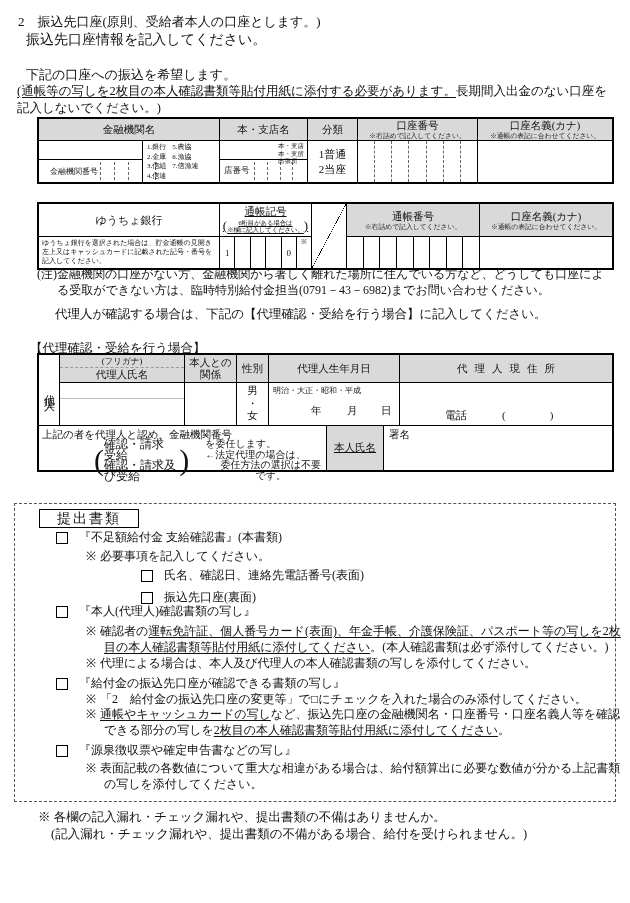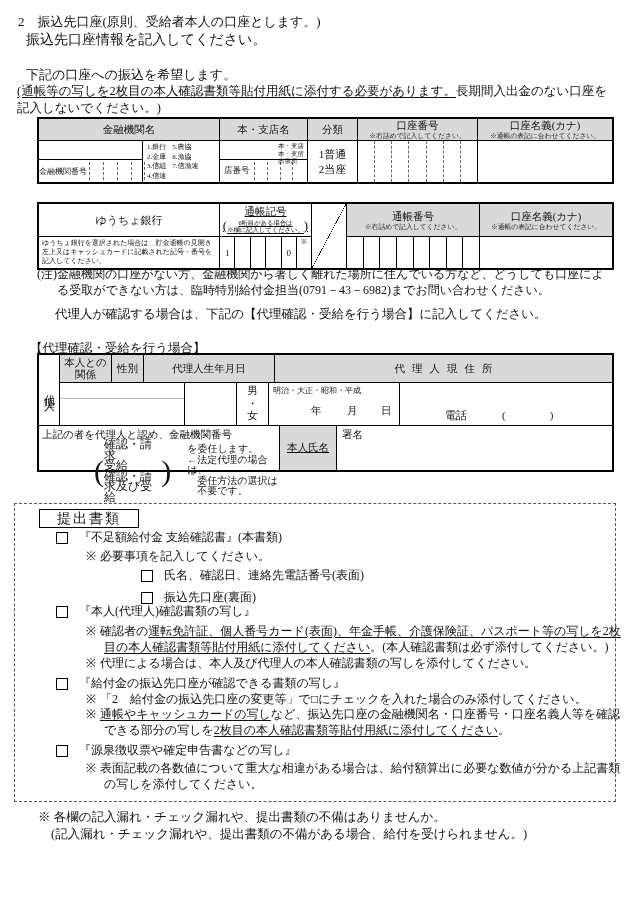--- a/index.html
+++ b/index.html
@@ -56,21 +56,21 @@
         <div class="hlbl">口座名義(カナ)</div>
         <div class="subnote">※通帳の表記に合わせてください。</div>
       </div>
     </div>
     <div class="row" style="flex:1;">
 
       <div style="width:181px;box-sizing:border-box;border-right:1px solid #000;display:flex;">
         <div style="width:103px;display:flex;flex-direction:column;">
           <div style="flex:1;"></div>
           <div style="height:22px;border-top:1px solid #000;display:flex;align-items:center;">
-            <span style="font-size:8px;margin-left:0;white-space:nowrap;">金融機関番号</span>
+            <span style="font-size:8px;margin-left:11px;white-space:nowrap;">金融機関番号</span>
             <span class="dgrp" style="margin-left:2px;">
               <span class="dc" style="width:14px;height:18px;"></span>
                 <span class="dc" style="width:14px;height:18px;"></span>
                 <span class="dc" style="width:14px;height:18px;"></span>
                 <span class="dc endr" style="width:14px;height:18px;"></span>
             </span>
           </div>
         </div>
         <div style="flex:1;box-sizing:border-box;border-left:1px solid #000;display:flex;padding:2px 0 0 4px;font-size:7px;line-height:9.5px;">
           <div>
@@ -190,20 +190,24 @@
 
   <div class="tbl" style="left:37px;top:353px;width:577px;height:119px;">
     <div class="row" style="height:71px;border-bottom:1px solid #000;">
 
       <div class="c" style="width:21px;font-size:11px;">
         <span class="vert">代理人</span>
       </div>
       <div style="flex:1;display:flex;flex-direction:column;">
 
         <div class="row" style="height:28px;border-bottom:1px solid #000;">
+          <div class="c hd stack" style="width:125px;align-items:stretch;">
+            <div style="font-size:8.5px;line-height:12px;border-bottom:1px dashed #999;text-align:center;">(フリガナ)</div>
+            <div style="font-size:10.5px;line-height:14px;text-align:center;">代理人氏名</div>
+          </div>
           <div class="c hd stack" style="width:52px;font-size:10.5px;line-height:12px;">
             <div>本人との</div>
             <div>関係</div>
           </div>
           <div class="c hd hlbl" style="width:32px;">性別</div>
           <div class="c hd hlbl" style="width:131px;">代理人生年月日</div>
           <div class="c hd hlbl" style="flex:1;letter-spacing:7px;text-indent:7px;">代理人現住所</div>
         </div>
 
         <div class="row" style="flex:1;">
@@ -237,26 +241,26 @@
           <span class="paren">(</span>
           <span style="font-size:12px;line-height:10.5px;display:inline-block;width:88px;">
             <span style="display:block;">確認・請求</span>
             <span style="display:block;">受給</span>
             <span style="display:block;">確認・請求及び受給</span>
           </span>
           <span class="paren">)</span>
           <span style="font-size:10px;line-height:10.5px;display:inline-block;margin-left:16px;">
             <span style="display:block;">を委任します。</span>
             <span style="display:block;">←法定代理の場合は、</span>
-            <span style="display:block;padding-left:10px;">委任方法の選択は不要です。</span>
+            <span style="display:block;padding-left:10px;text-align:center;">委任方法の選択は不要です。</span>
           </span>
         </div>
       </div>
       <div class="c hd" style="width:57px;font-size:10.5px;text-decoration:underline;">本人氏名</div>
-      <div style="width:275px;position:relative;">
+      <div style="width:228px;position:relative;">
         <span style="position:absolute;left:5px;top:2px;font-size:10.5px;">署名</span>
       </div>
     </div>
   </div>
 
   <div class="docbox" style="left:14px;top:503px;width:602px;height:299px;">
     <div style="position:absolute;left:24px;top:5px;width:100px;height:19px;box-sizing:border-box;border:1px solid #000;display:flex;align-items:center;justify-content:center;font-size:14px;letter-spacing:2px;">提出書類</div>
 
     <div class="cb" style="left:41px;top:28px;"></div>
     <div class="itxt" style="left:64px;top:26px;">『不足額給付金 支給確認書』(本書類)</div>

